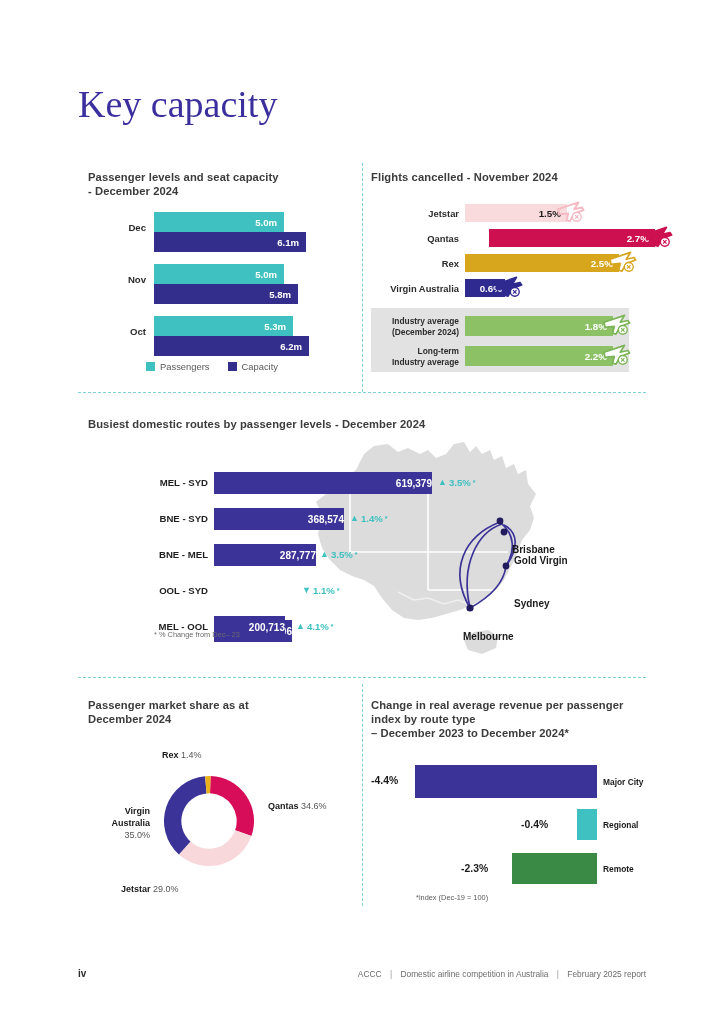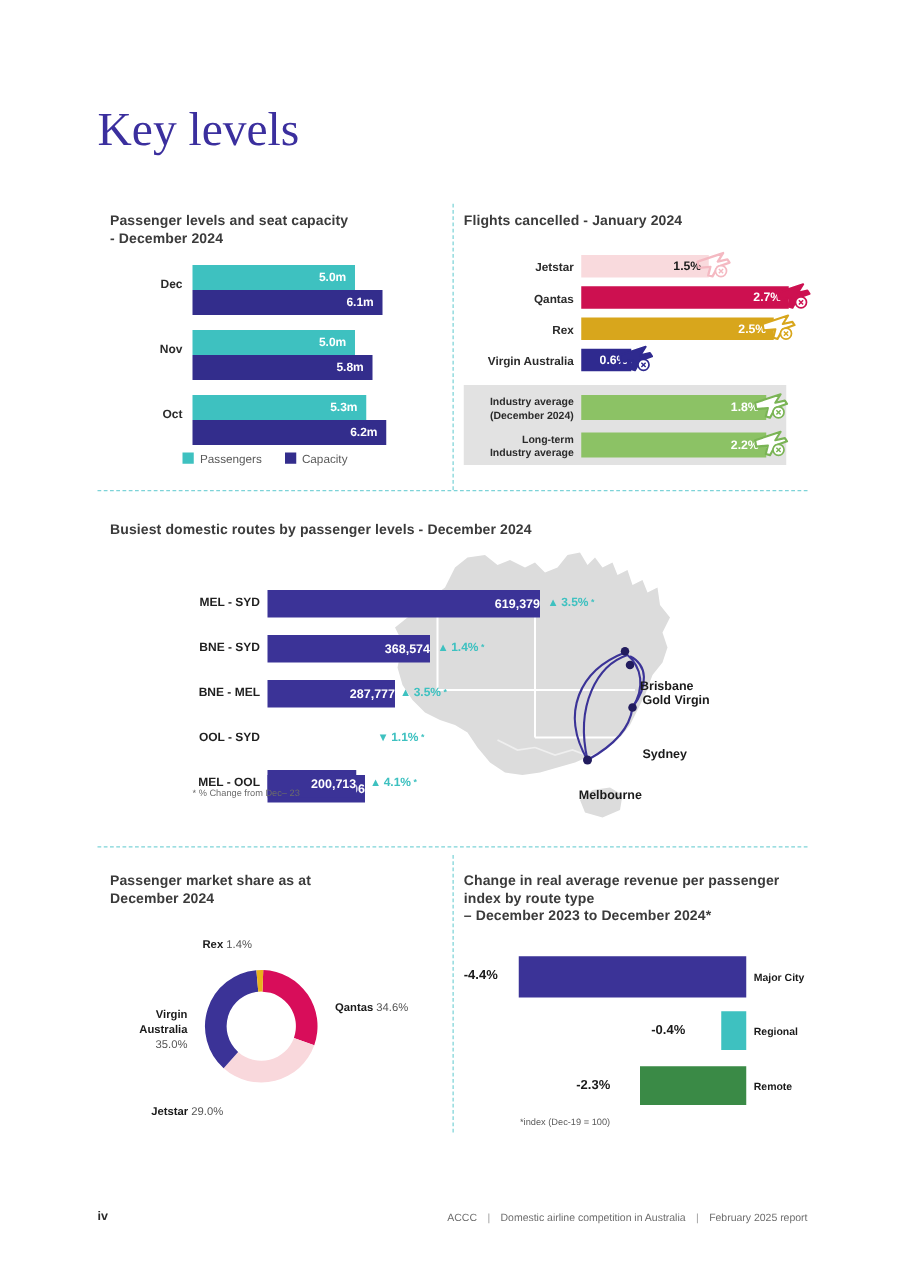--- a/index.html
+++ b/index.html
@@ -145,21 +145,21 @@
     position: absolute; right: 78px; top: 969px;
     font-size: 8.4px; color: #6d6d6d; white-space: nowrap;
   }
   .foot-text .sep { padding: 0 6px; color: #9a9a9a; }
 </style>
 </head>
 <body>
 
 <div class="page">
 
-  <div class="page-title">Key levels</div>
+  <div class="page-title">Key capacity</div>
 
   <div class="hdiv" style="top:392px;"></div>
   <div class="hdiv" style="top:677px;"></div>
   <div class="vdiv" style="left:362px; top:163px; height:229px;"></div>
   <div class="vdiv" style="left:362px; top:684px; height:222px;"></div>
 
   <div class="panel-title" style="left:88px; top:170px; width:250px;">
     <div>Passenger levels and seat capacity</div>
     <div>- December 2024</div>
   </div>
@@ -201,41 +201,41 @@
     <div class="li">
       <span class="sw" style="background:#3ec1c0;"></span>
       <span class="lb">Passengers</span>
     </div>
     <div class="li">
       <span class="sw" style="background:#332d8c;"></span>
       <span class="lb">Capacity</span>
     </div>
   </div>
 
-  <div class="panel-title" style="left:371px; top:170px; width:270px;">Flights cancelled - January 2024</div>
+  <div class="panel-title" style="left:371px; top:170px; width:270px;">Flights cancelled - November 2024</div>
 
   <div class="greybox"></div>
 
   <div class="c2">
 
     <div class="row" style="top:4px; height:18px;">
       <div class="cat" style="top:4px;">Jetstar</div>
       <div class="bar" style="width:102px; background:#f9dadd;">
         <span class="val" style="color:#1a1a1a;">1.5%</span>
         <svg class="plane" viewBox="0 0 40 30">
           <path d="M6 13 L30 5 L25 13 L34 11 L36 14 L25 18 L20 27 L16 26 L18 18 L7 19 Z" fill="none" stroke="#f4b9c2" stroke-width="2.2" stroke-linejoin="round"></path>
           <circle cx="28" cy="22" r="5.2" fill="#fff" stroke="#f4b9c2" stroke-width="1.6"></circle>
           <path d="M26 20 L30 24 M30 20 L26 24" stroke="#f4b9c2" stroke-width="1.4"></path>
         </svg>
       </div>
     </div>
 
     <div class="row" style="top:29px; height:18px;">
       <div class="cat" style="top:4px;">Qantas</div>
-      <div class="bar" style="width:166px; background:#cd1050;">
+      <div class="bar" style="width:166px; background:#cd1050;margin-left:24px;">
         <span class="val" style="color:#ffffff;">2.7%</span>
         <svg class="plane" viewBox="0 0 40 30">
           <path d="M6 13 L30 5 L25 13 L34 11 L36 14 L25 18 L20 27 L16 26 L18 18 L7 19 Z" fill="#cd1050" stroke="#cd1050" stroke-width="2" stroke-linejoin="round"></path>
           <circle cx="28" cy="22" r="5.2" fill="#fff" stroke="#cd1050" stroke-width="1.6"></circle>
           <path d="M26 20 L30 24 M30 20 L26 24" stroke="#cd1050" stroke-width="1.4"></path>
         </svg>
       </div>
     </div>
 
     <div class="row" style="top:54px; height:18px;">

